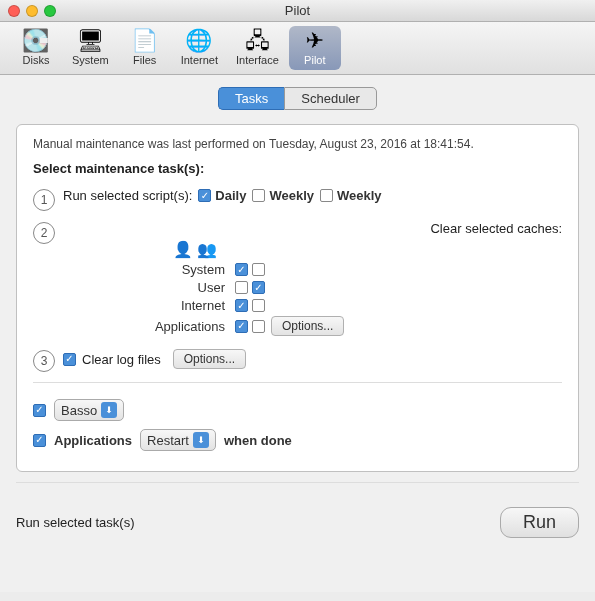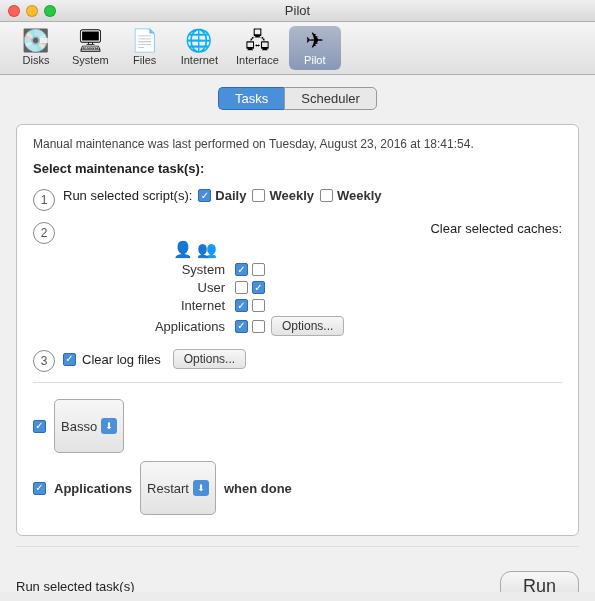--- a/index.html
+++ b/index.html
@@ -220,21 +220,21 @@
       margin-bottom: 8px;
     }
 
     
     .select-box {
       display: flex;
       align-items: center;
       background: linear-gradient(to bottom, #f7f7f7, #e3e3e3);
       border: 1px solid #aaa;
       border-radius: 5px;
-      padding: 18px 6px;
+      padding: 2px 6px;
       gap: 4px;
       cursor: pointer;
     }
     .select-box-text { font-size: 13px; color: #333; }
     .select-arrow {
       width: 16px; height: 16px;
       background: #4a90d9;
       border-radius: 3px;
       display: flex; align-items: center; justify-content: center;
       color: #fff;

